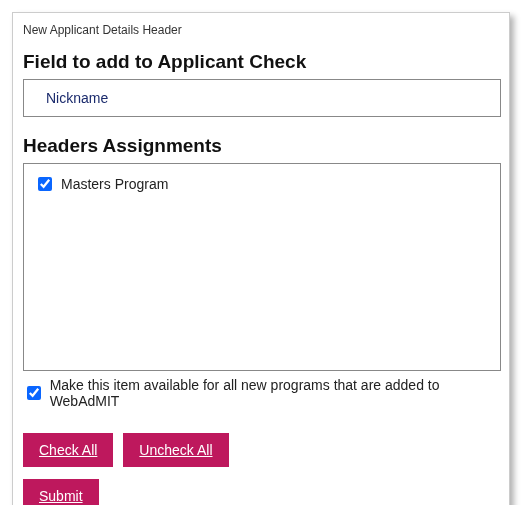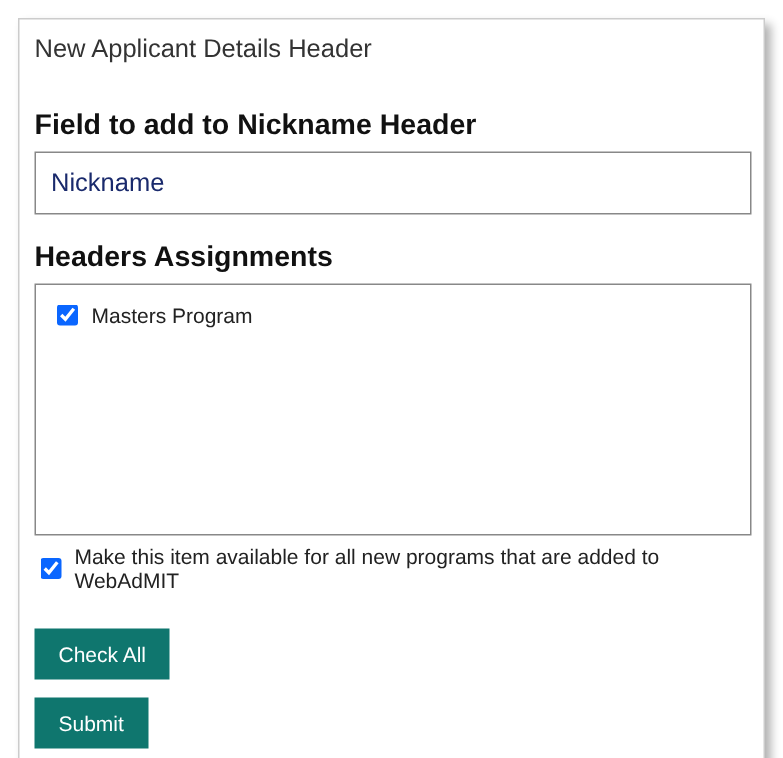--- a/index.html
+++ b/index.html
@@ -10,44 +10,44 @@
     background: #fff;
   }
   .panel {
     width: 498px;
     background: #fff;
     border: 1px solid #ccc;
     box-shadow: 4px 4px 6px rgba(0,0,0,0.3);
     padding: 10px 8px 12px 10px;
   }
   .page-title {
-    font-size: 17px;
+    font-size: 12px;
     font-weight: 400;
     color: #333;
-    margin: 0 0 30px 0;
+    margin: 0 0 14px 0;
   }
   .section-heading {
     font-size: 19px;
     font-weight: 700;
     color: #111;
     margin: 0 0 6px 0;
   }
   .field-select {
     width: 100%;
     border: 1px solid #888;
-    padding: 10px 10px;
-    font-size: 17px;
+    padding: 10px 22px;
+    font-size: 14px;
     color: #1a2a6c;
     margin-bottom: 18px;
     background: #fff;
   }
   .programs-box {
     border: 1px solid #888;
     width: 100%;
-    height: 168px;
+    height: 208px;
     padding: 10px 10px;
     margin-bottom: 6px;
     overflow: auto;
   }
   .program-row {
     display: flex;
     align-items: center;
     gap: 6px;
     font-size: 14px;
     color: #222;
@@ -64,37 +64,38 @@
     accent-color: #0a66ff;
     width: 14px;
     height: 14px;
   }
   .btn-row {
     display: flex;
     gap: 10px;
     margin-bottom: 12px;
   }
   .btn {
-    background: #0f766e;
+    background: #be185d;
     color: #fff;
     border: none;
     padding: 9px 16px;
     font-size: 14px;
     cursor: pointer;
     font-family: inherit;
+    text-decoration: underline;
   }
 </style>
 </head>
 <body>
 
 <div class="panel">
 
   <h1 class="page-title">New Applicant Details Header</h1>
 
-  <h2 class="section-heading">Field to add to Nickname Header</h2>
+  <h2 class="section-heading">Field to add to Applicant Check</h2>
 
   <div class="field-select">
     <span>Nickname</span>
   </div>
 
   <h2 class="section-heading">Headers Assignments</h2>
 
   <div class="programs-box">
     <div class="program-row">
       <input type="checkbox" checked="" style="">
@@ -102,19 +103,20 @@
     </div>
   </div>
 
   <div class="availability-row">
     <input type="checkbox" checked="" style="">
     <span>Make this item available for all new programs that are added to WebAdMIT</span>
   </div>
 
   <div class="btn-row">
     <button class="btn">Check All</button>
+    <button class="btn">Uncheck All</button>
   </div>
 
   <div class="btn-row" style="margin-bottom:0;">
     <button class="btn">Submit</button>
   </div>
 
 </div>
 
 </body></html>

